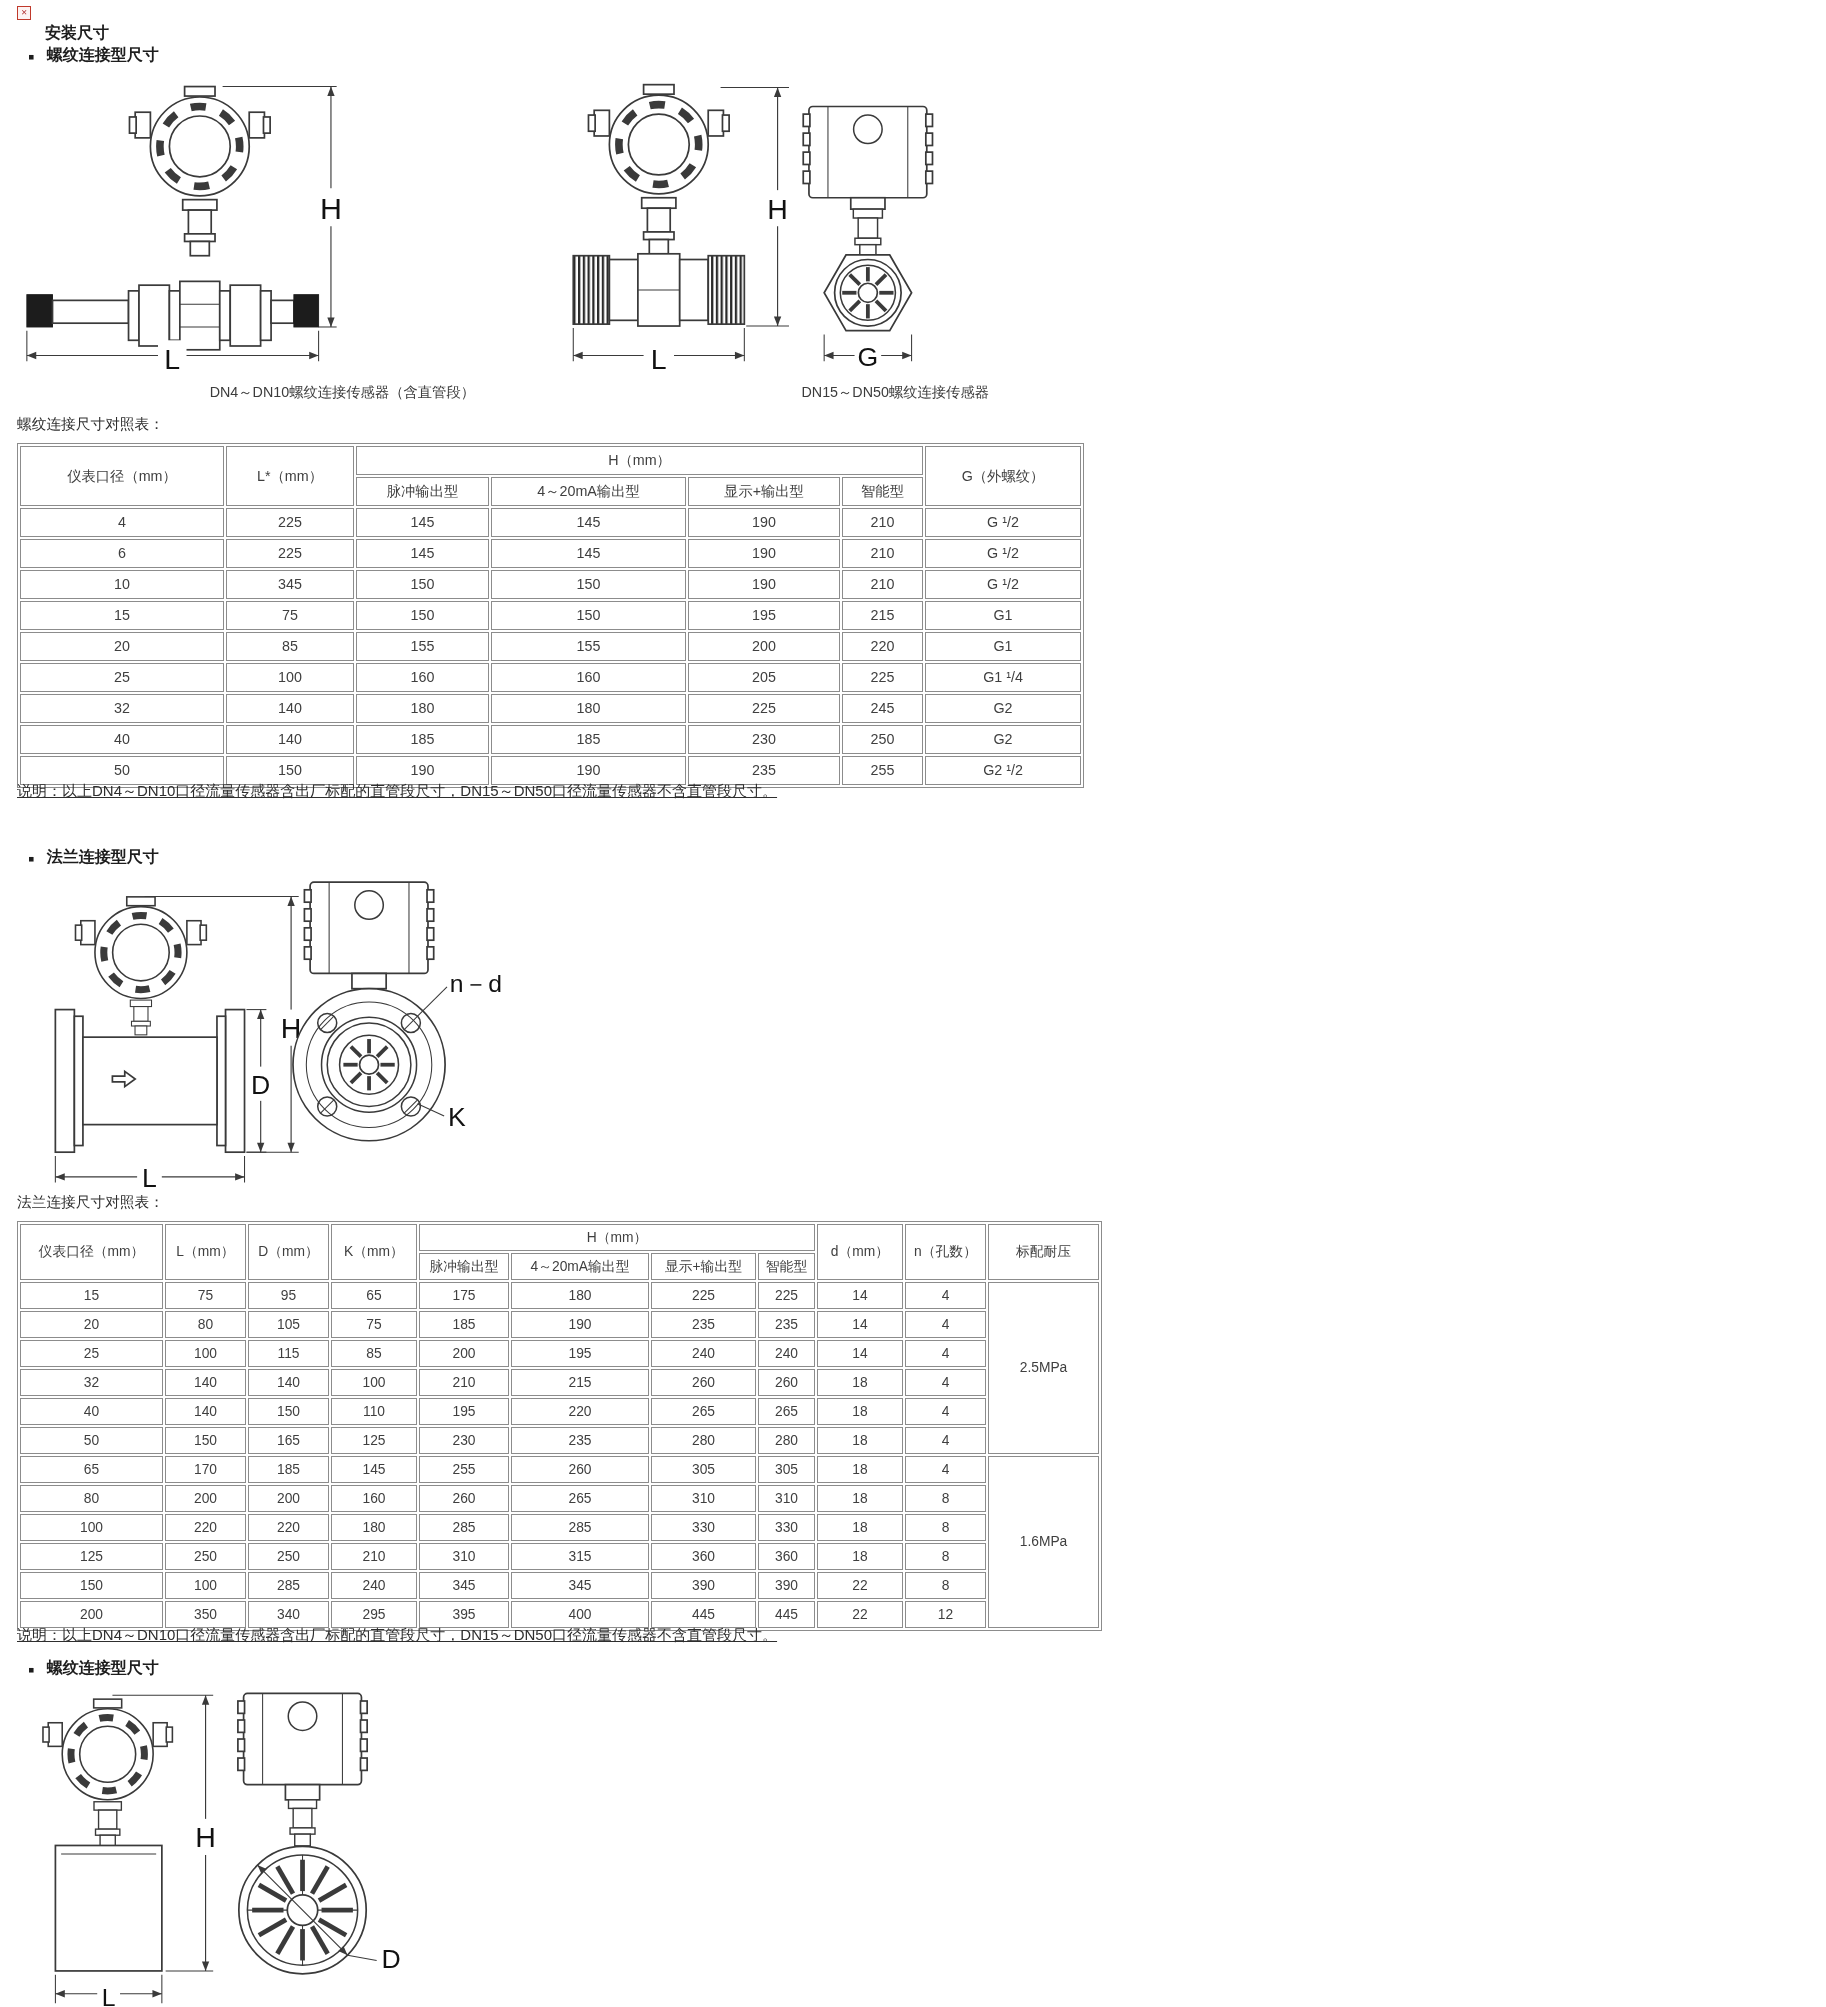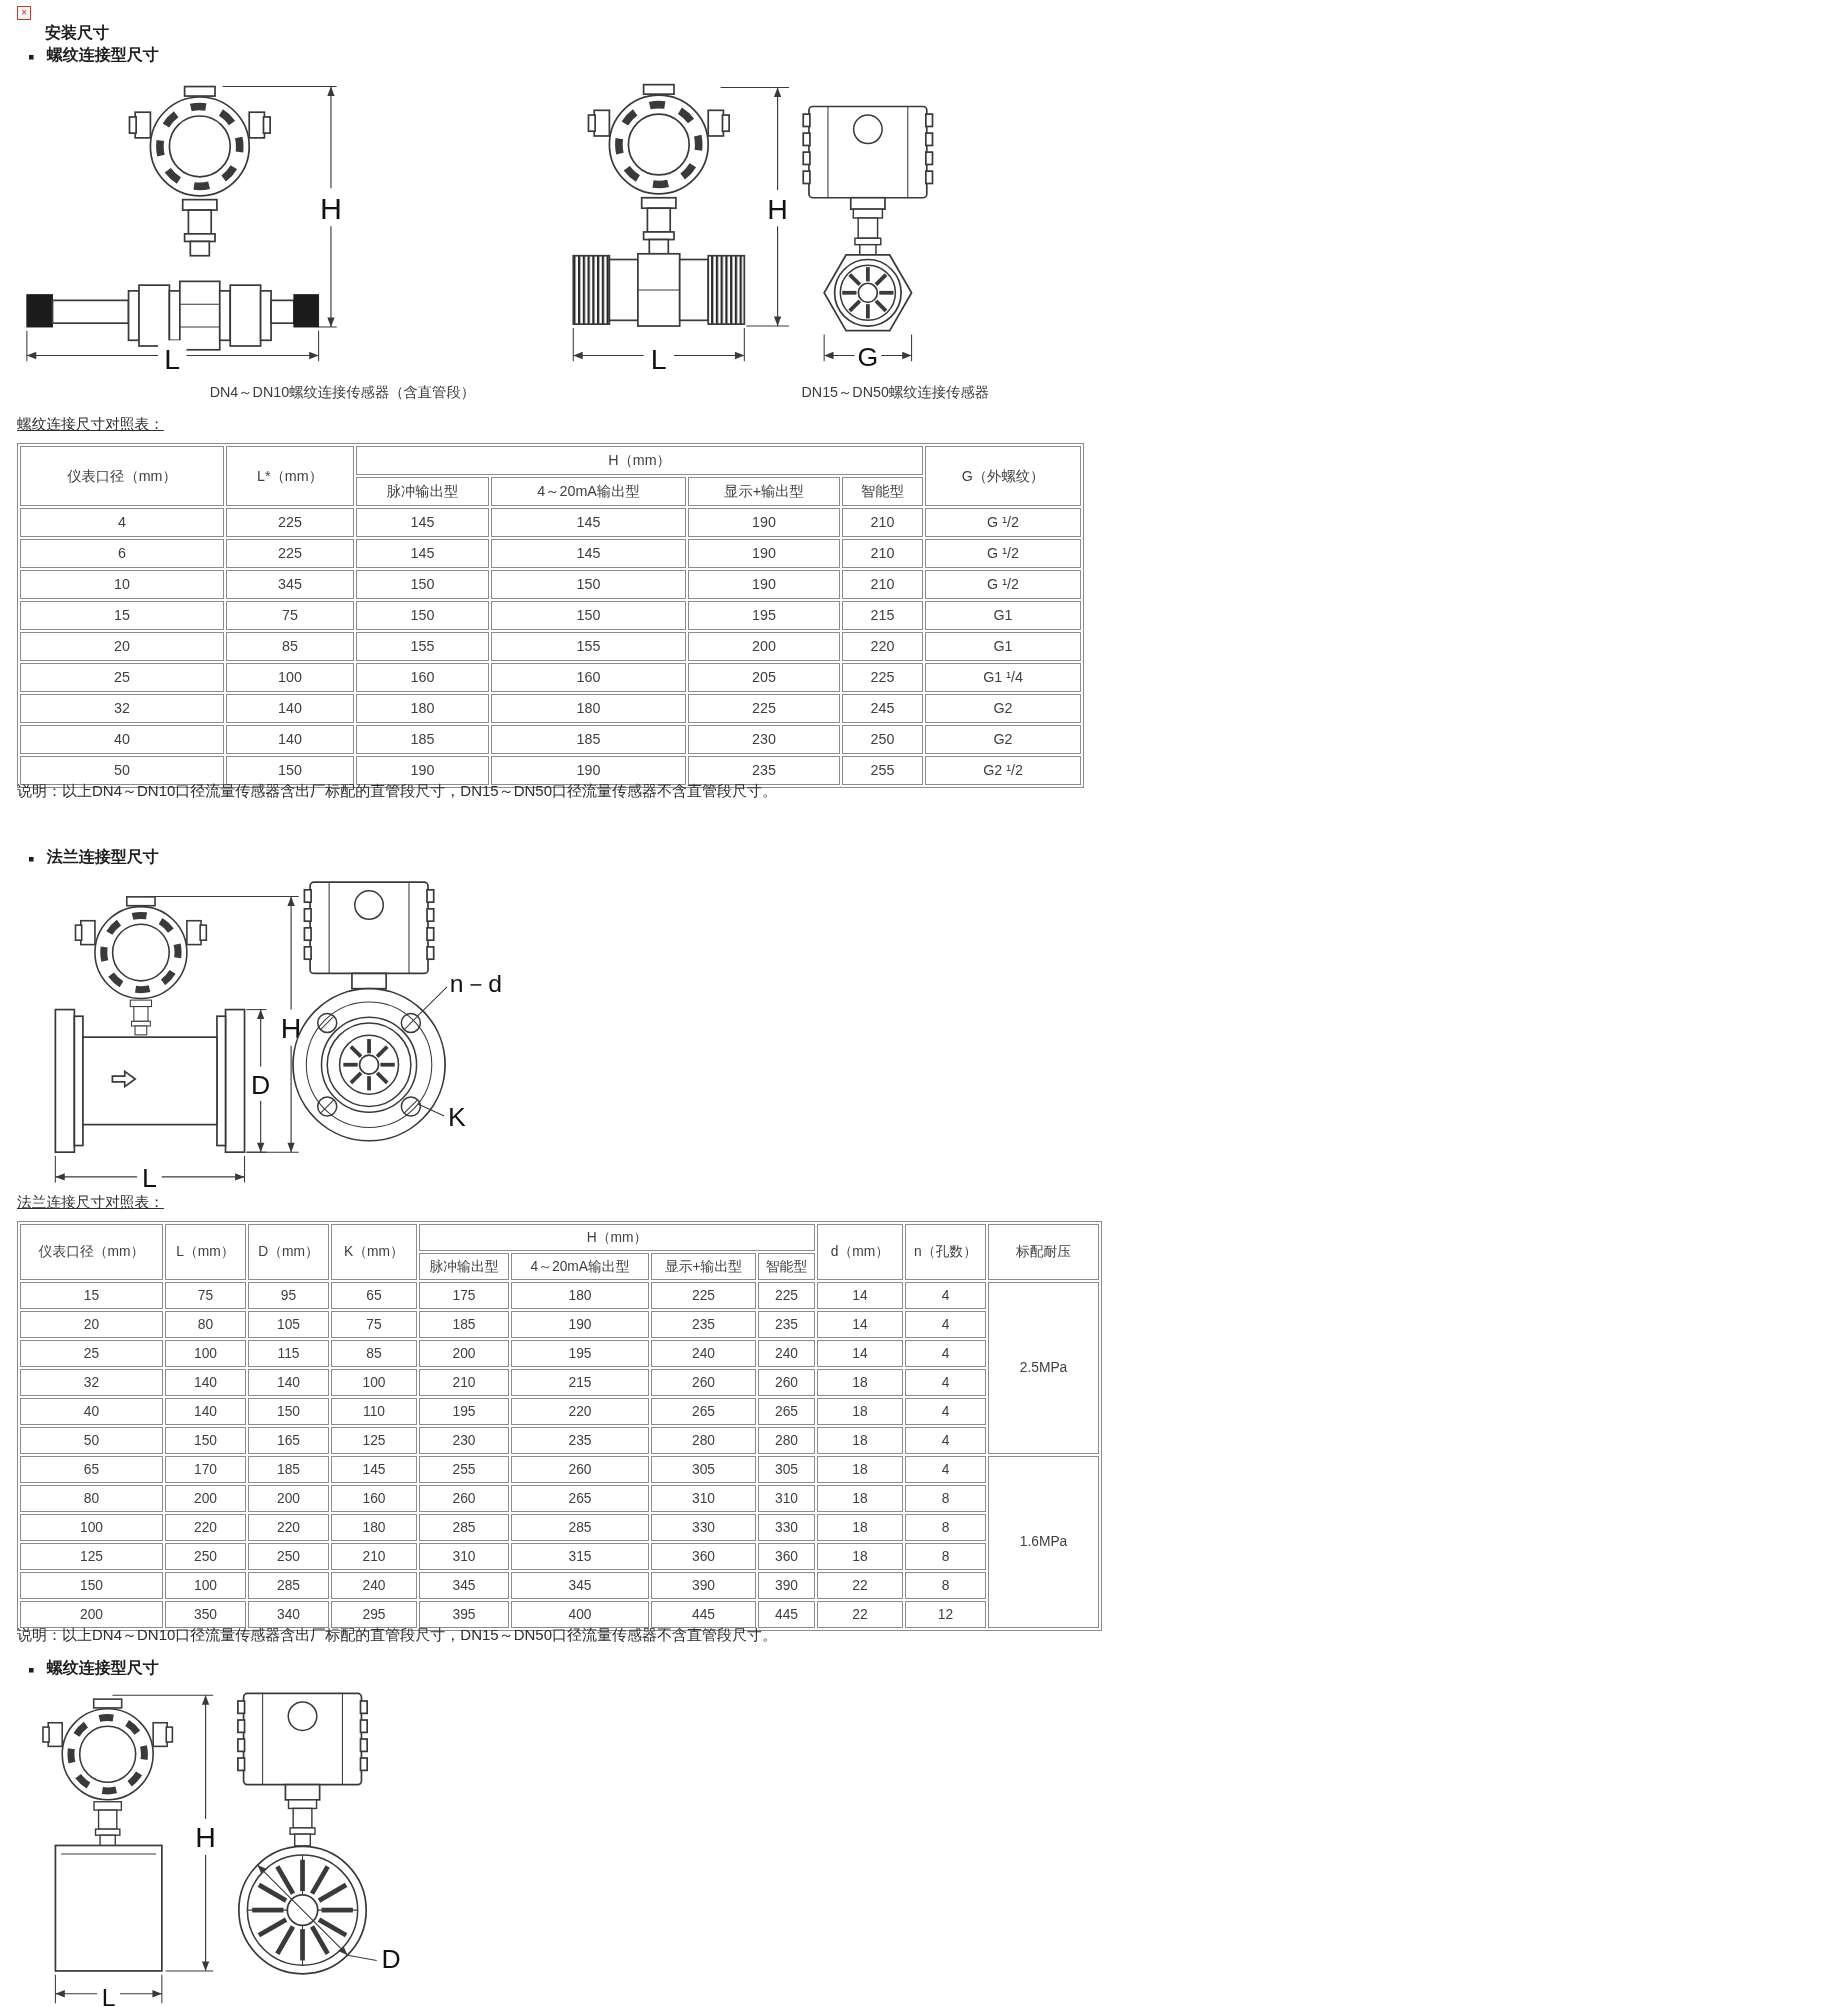--- a/index.html
+++ b/index.html
@@ -6,22 +6,22 @@
   body{
     width:1826px;height:2008px;position:relative;background:#ffffff;
     font-family:"Liberation Sans","DejaVu Sans",sans-serif;color:#222;
     overflow:hidden;
   }
   .abs{position:absolute;}
   .page-heading{font-size:16px;font-weight:bold;color:#1d1d1d;margin-left:28px;}
   .section-heading{font-size:16px;font-weight:bold;color:#1d1d1d;display:flex;align-items:center;gap:12.4px;}
   .section-heading .bullet{font-size:9.5px;line-height:1;position:relative;top:1px;}
   .caption{font-size:14.3px;color:#3c3c3c;text-align:right;}
-  .table-title{font-size:14.7px;color:#2e2e2e;text-decoration:underline;}
-  .note{font-size:15px;color:#2e2e2e;}
+  .table-title{font-size:14.7px;color:#2e2e2e;}
+  .note{font-size:15px;color:#2e2e2e;text-decoration:underline;}
   .broken-icon{
     width:12.4px;height:12.4px;border:1px solid #c0392b;background:#fdf3f2;
     display:flex;align-items:center;justify-content:center;
     font-size:7.6px;color:#b03030;line-height:1;
   }
   
   table.dim-table{
     border-collapse:separate;border-spacing:2.9px;background:#fff;
     border:1px solid #8c8c8c;table-layout:fixed;
   }

